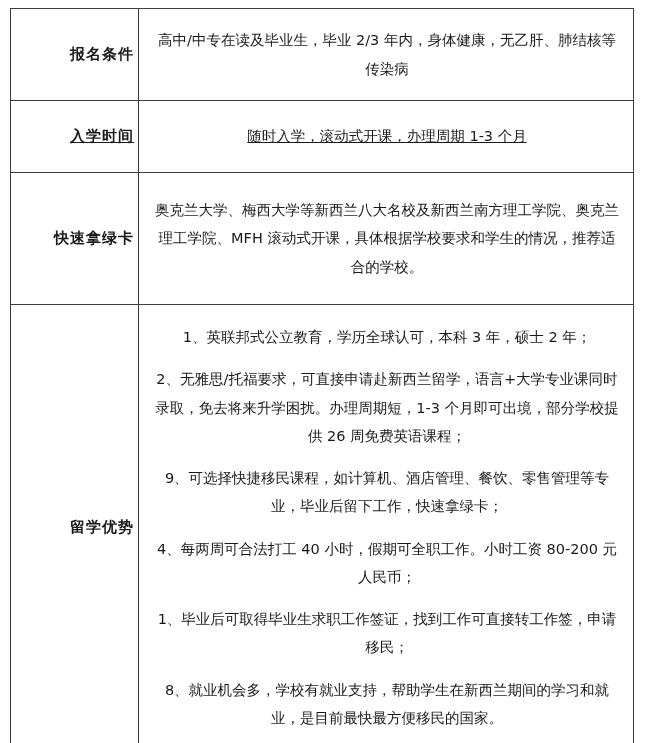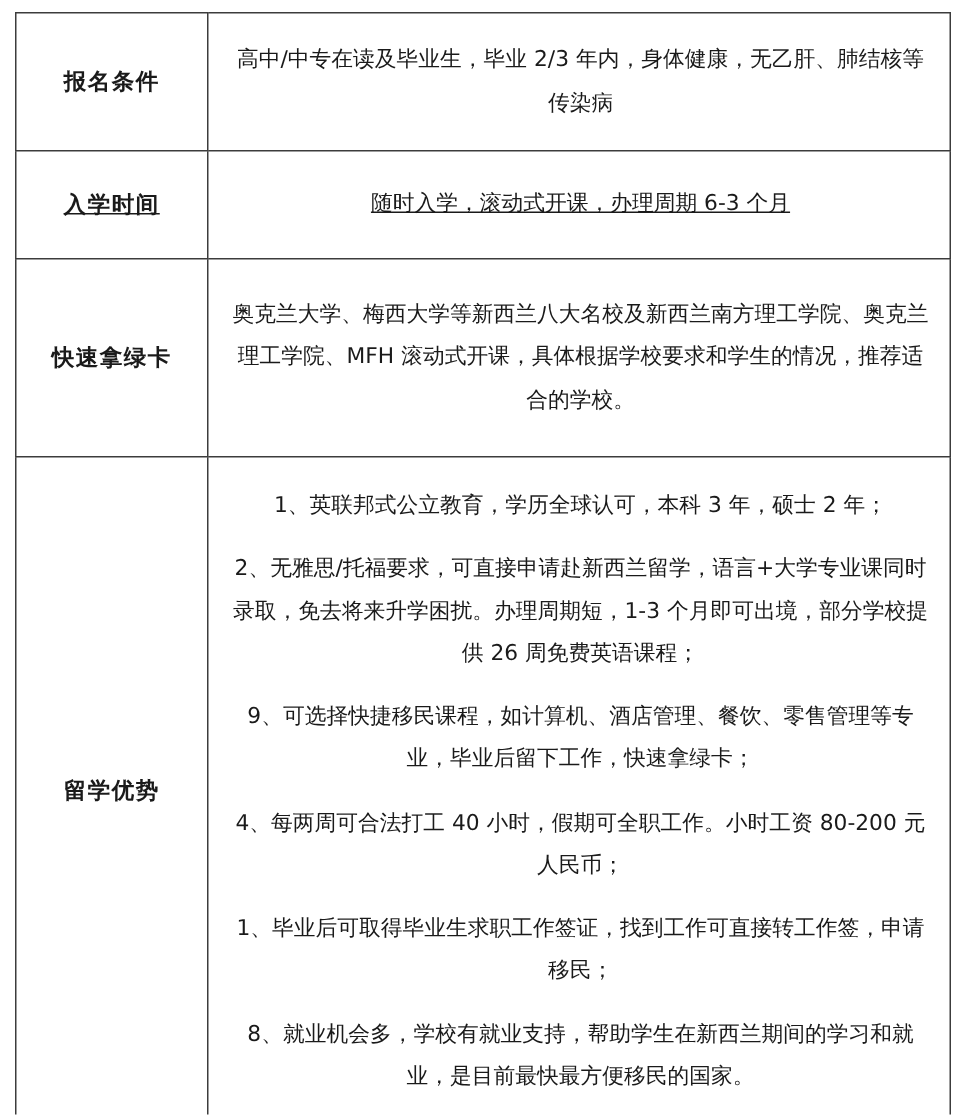--- a/index.html
+++ b/index.html
@@ -26,21 +26,21 @@
     table-layout: fixed;
     margin: 0;
   }
   table.info-table td {
     border: 1px solid #3c3c3c;
     vertical-align: middle;
     box-sizing: border-box;
   }
   td.label-cell {
     width: 128px;
-    text-align: center;
+    text-align: right;
     font-weight: bold;
     font-size: 15px;
     letter-spacing: 1px;
     padding: 10px 4px;
   }
   td.content-cell {
     padding: 14px 12px 14px 14px;
     font-size: 14.5px;
     line-height: 1.95;
     text-align: center;
@@ -71,21 +71,21 @@
     <tbody>
       <tr class="row-cond">
         <td class="label-cell">报名条件</td>
         <td class="content-cell">
           <p>高中/中专在读及毕业生，毕业 2/3 年内，身体健康，无乙肝、肺结核等传染病</p>
         </td>
       </tr>
       <tr class="row-time">
         <td class="label-cell">入学时间</td>
         <td class="content-cell">
-          <p>随时入学，滚动式开课，办理周期 6-3 个月</p>
+          <p>随时入学，滚动式开课，办理周期 1-3 个月</p>
         </td>
       </tr>
       <tr class="row-school">
         <td class="label-cell">快速拿绿卡</td>
         <td class="content-cell">
           <p>奥克兰大学、梅西大学等新西兰八大名校及新西兰南方理工学院、奥克兰理工学院、MFH 滚动式开课，具体根据学校要求和学生的情况，推荐适合的学校。</p>
         </td>
       </tr>
       <tr class="row-adv">
         <td class="label-cell">留学优势</td>

